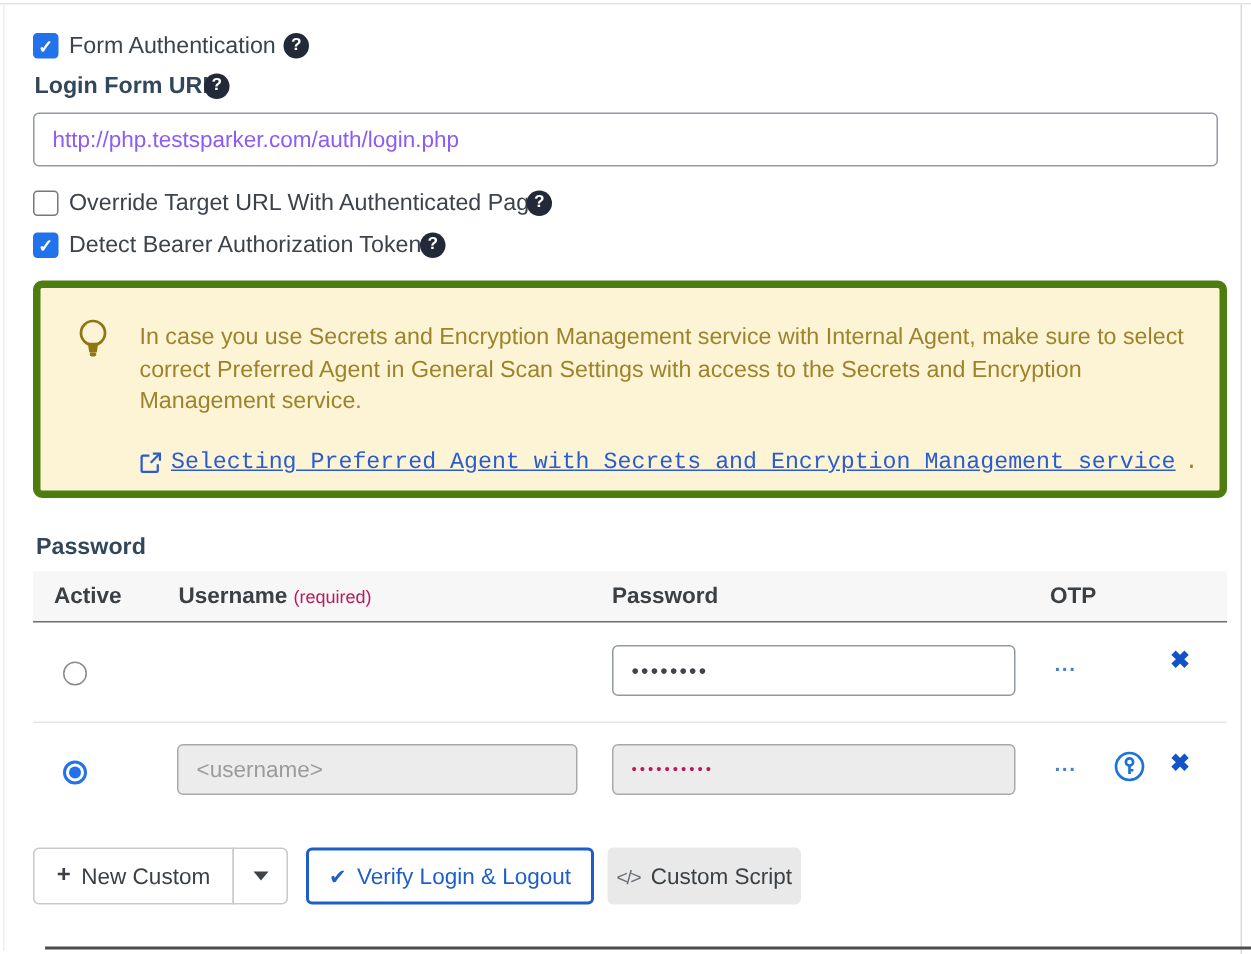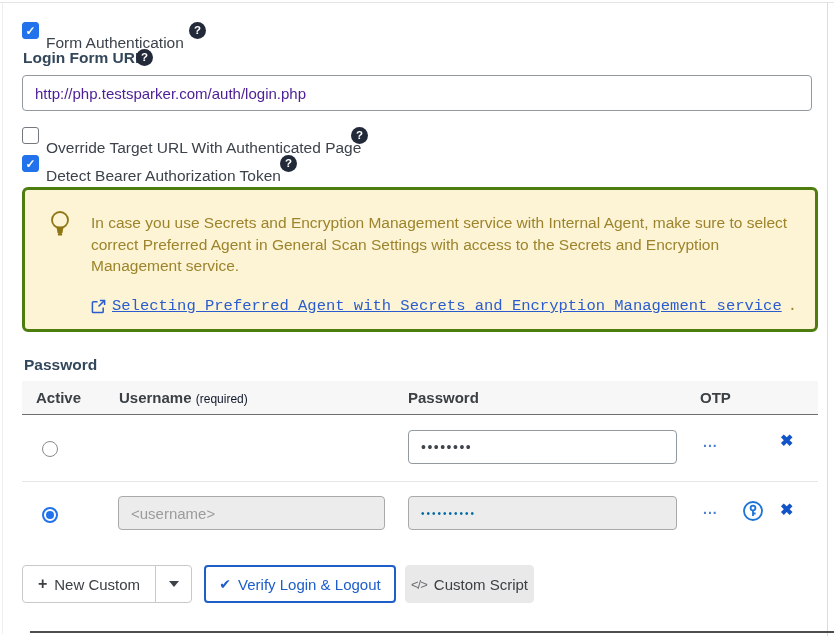--- a/index.html
+++ b/index.html
@@ -13,46 +13,46 @@
   .border-left{top:3px;left:2px;width:1px;height:631px;background:#efefef;}
   .border-right{top:3px;left:827px;width:1px;height:633px;background:#dcdcdc;}
   .border-bottom-dark{top:631px;left:30px;width:804px;height:2px;background:#4d4d4d;}
 
   
   .checkbox{width:17px;height:17px;border-radius:3px;box-sizing:border-box;cursor:pointer;
     display:flex;align-items:center;justify-content:center;}
   .checkbox.checked{background:#2272eb;border:1px solid #2272eb;}
   .checkbox.unchecked{background:#fff;border:1.6px solid #73797f;}
   .checkbox .tick{color:#fff;font-size:12px;font-weight:bold;line-height:1;}
-  .cb-label{font-size:15.5px;color:#3d434b;line-height:18px;margin-top:12px;}
+  .cb-label{font-size:15.5px;color:#3d434b;line-height:18px;}
 
   
   .help-icon{width:17px;height:17px;border-radius:50%;background:#222938;color:#fff;
     font-size:11.5px;font-weight:bold;display:flex;align-items:center;justify-content:center;
     cursor:pointer;line-height:1;}
 
   .section-label{font-size:15.5px;font-weight:600;color:#33475b;}
 
   .text-input{box-sizing:border-box;border:1px solid #919aa1;border-radius:4px;background:#fff;
-    font-family:"Liberation Sans",sans-serif;font-size:15px;color:#4c1d95;padding:0 12px;outline:none;}
-  .text-input.disabled{background:#ececec;border:1px solid #a9a9a9;color:#0369a1;}
+    font-family:"Liberation Sans",sans-serif;font-size:15px;color:#8b5cf6;padding:0 12px;outline:none;}
+  .text-input.disabled{background:#ececec;border:1px solid #a9a9a9;color:#be185d;}
   .text-input.disabled::placeholder{color:#9b9b9b;opacity:1;}
 
   
   .info-box{left:22px;top:187px;width:796px;height:145px;background:#fcf4d4;
-    border:3px solid #4d7c0f;border-radius:6px;box-sizing:border-box;}
+    border:5px solid #4d7c0f;border-radius:6px;box-sizing:border-box;}
   .info-text{font-size:15.5px;line-height:21.5px;color:#9d842c;white-space:pre-line;}
   .info-link-row{font-size:15.5px;color:#9d842c;display:flex;align-items:center;gap:6px;font-family:Liberation Mono, monospace;}
   .info-link{color:#2a5cd0;text-decoration:underline;cursor:pointer;}
 
   
   .table-header{left:22px;top:381px;width:796px;height:34px;background:#f7f7f7;
     border-bottom:1px solid #6e6e6e;box-sizing:border-box;}
   .th{font-size:15px;font-weight:700;color:#3b4045;position:absolute;top:8px;}
-  .th-note{font-size:12px;font-weight:400;color:#0f172a;}
+  .th-note{font-size:12px;font-weight:400;color:#be185d;}
   .row-sep{left:22px;top:481px;width:796px;height:1px;background:#e7e7e7;}
 
   .radio{width:16px;height:16px;border-radius:50%;box-sizing:border-box;cursor:pointer;}
   .radio.unchecked{border:1.6px solid #8a8a8a;background:#fff;}
   .radio.checked{border:2px solid #2272eb;background:#fff;display:flex;align-items:center;justify-content:center;}
   .radio.checked .dot{width:8px;height:8px;border-radius:50%;background:#2272eb;}
 
   .otp-ellipsis{color:#4a7fd0;font-size:14px;font-weight:bold;letter-spacing:1px;cursor:pointer;}
   .delete-x{color:#1254c8;font-size:16px;font-weight:bold;cursor:pointer;line-height:1;}
 

